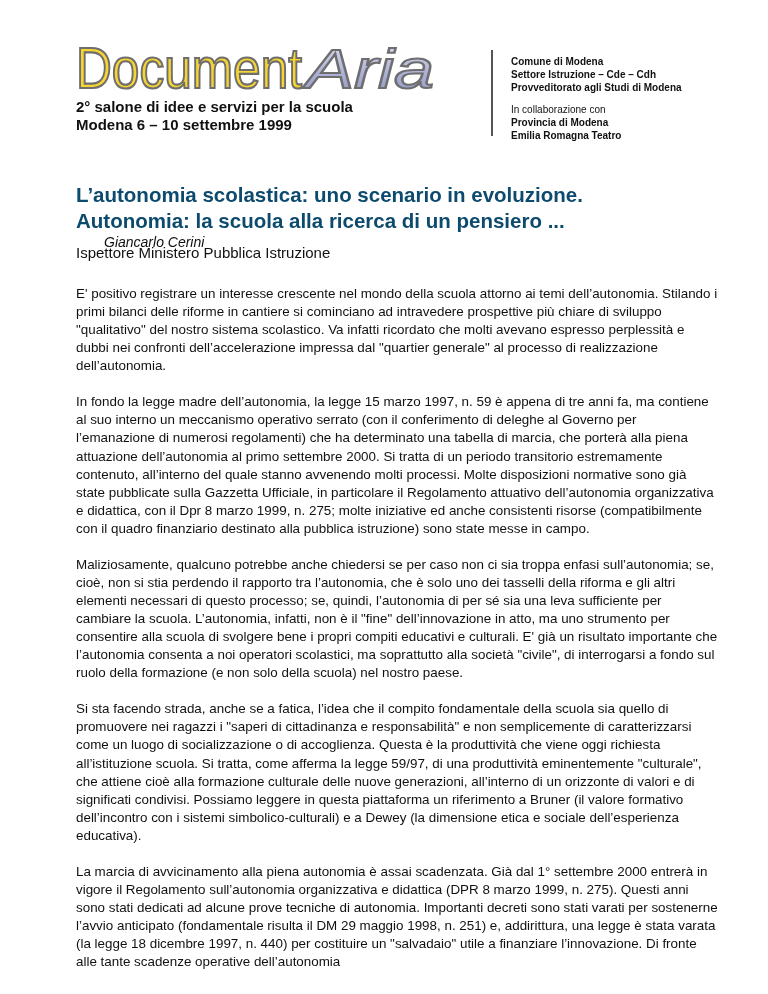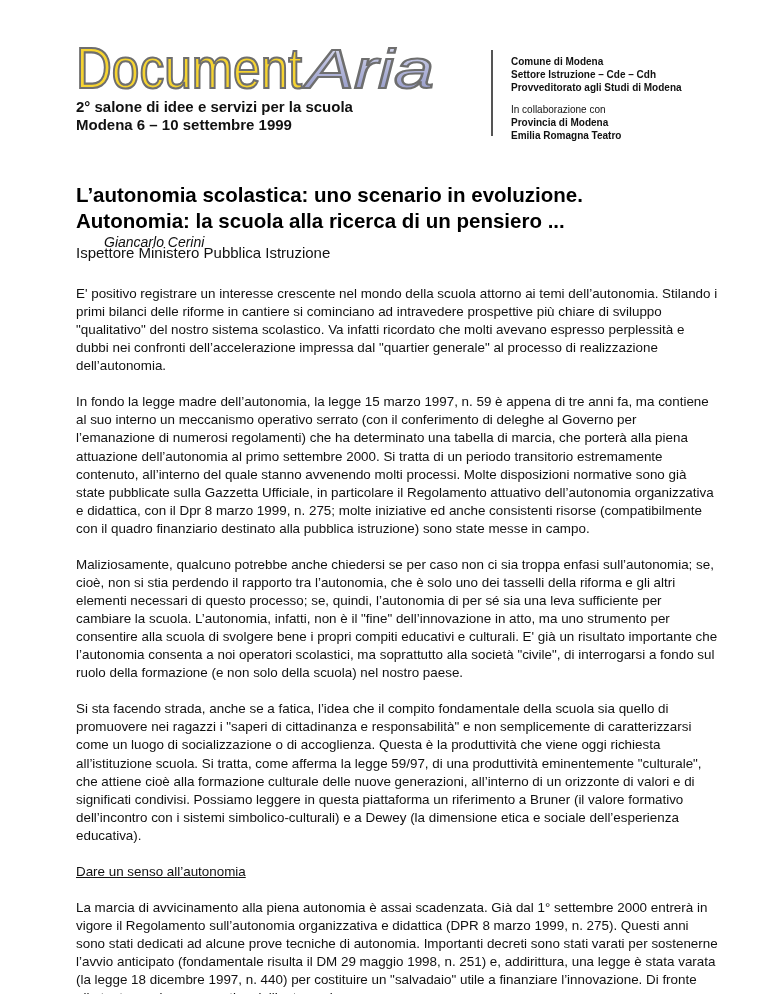--- a/index.html
+++ b/index.html
@@ -5,21 +5,21 @@
   html, body { margin: 0; padding: 0; background: #ffffff; }
   body { width: 768px; height: 994px; position: relative; overflow: hidden;
          font-family: "Liberation Sans", sans-serif; color: #111; }
   .logo { position: absolute; left: 74px; top: 38px; height: 60px; width: 370px; }
   .logo svg { display: block; }
   .event { position: absolute; left: 76px; top: 98px; font-weight: bold; font-size: 15px; line-height: 17.5px; color: #111; }
   .divider { position: absolute; left: 491px; top: 50px; width: 2px; height: 86px; background: #555; }
   .org { position: absolute; left: 511px; top: 55px; font-size: 10px; line-height: 13px; color: #111; }
   .org .b { font-weight: bold; }
   .org .gap { height: 9px; }
-  .title { position: absolute; left: 76px; top: 182px; width: 660px; font-weight: bold; font-size: 20.5px; line-height: 26px; margin: 0; color: #000000; }
+  .title { position: absolute; left: 76px; top: 182px; width: 660px; font-weight: bold; font-size: 20.5px; line-height: 26px; margin: 0; color: #0c4a6e; }
   .author { position: absolute; left: 76px; top: 233px; font-style: italic; font-size: 14px; line-height: 18px; margin-left: 28px; }
   .role { position: absolute; left: 76px; top: 244px; font-size: 15px; line-height: 18px; }
   .body { position: absolute; left: 76px; top: 285px; width: 642px; font-size: 13.4px; line-height: 18.1px; color: #111; }
   .body p { margin: 0 0 17.8px 0; }
   .body .section { text-decoration: underline; }
 </style>
 </head>
 <body>
 
 <div class="logo">
@@ -59,15 +59,14 @@
 </h1>
 
 <div class="author">Giancarlo Cerini</div>
 <div class="role">Ispettore Ministero Pubblica Istruzione</div>
 
 <div class="body">
   <p>E' positivo registrare un interesse crescente nel mondo della scuola attorno ai temi dell’autonomia. Stilando i primi bilanci delle riforme in cantiere si cominciano ad intravedere prospettive più chiare di sviluppo "qualitativo" del nostro sistema scolastico. Va infatti ricordato che molti avevano espresso perplessità e dubbi nei confronti dell’accelerazione impressa dal "quartier generale" al processo di realizzazione dell’autonomia.</p>
   <p>In fondo la legge madre dell’autonomia, la legge 15 marzo 1997, n. 59 è appena di tre anni fa, ma contiene al suo interno un meccanismo operativo serrato (con il conferimento di deleghe al Governo per l’emanazione di numerosi regolamenti) che ha determinato una tabella di marcia, che porterà alla piena attuazione dell’autonomia al primo settembre 2000. Si tratta di un periodo transitorio estremamente contenuto, all’interno del quale stanno avvenendo molti processi. Molte disposizioni normative sono già state pubblicate sulla Gazzetta Ufficiale, in particolare il Regolamento attuativo dell’autonomia organizzativa e didattica, con il Dpr 8 marzo 1999, n. 275; molte iniziative ed anche consistenti risorse (compatibilmente con il quadro finanziario destinato alla pubblica istruzione) sono state messe in campo.</p>
   <p>Maliziosamente, qualcuno potrebbe anche chiedersi se per caso non ci sia troppa enfasi sull’autonomia; se, cioè, non si stia perdendo il rapporto tra l’autonomia, che è solo uno dei tasselli della riforma e gli altri elementi necessari di questo processo; se, quindi, l’autonomia di per sé sia una leva sufficiente per cambiare la scuola. L’autonomia, infatti, non è il "fine" dell’innovazione in atto, ma uno strumento per consentire alla scuola di svolgere bene i propri compiti educativi e culturali. E' già un risultato importante che l’autonomia consenta a noi operatori scolastici, ma soprattutto alla società "civile", di interrogarsi a fondo sul ruolo della formazione (e non solo della scuola) nel nostro paese.</p>
   <p>Si sta facendo strada, anche se a fatica, l’idea che il compito fondamentale della scuola sia quello di promuovere nei ragazzi i "saperi di cittadinanza e responsabilità" e non semplicemente di caratterizzarsi come un luogo di socializzazione o di accoglienza. Questa è la produttività che viene oggi richiesta all’istituzione scuola. Si tratta, come afferma la legge 59/97, di una produttività eminentemente "culturale", che attiene cioè alla formazione culturale delle nuove generazioni, all’interno di un orizzonte di valori e di significati condivisi. Possiamo leggere in questa piattaforma un riferimento a Bruner (il valore formativo dell’incontro con i sistemi simbolico-culturali) e a Dewey (la dimensione etica e sociale dell’esperienza educativa).</p>
-  <p class="section">Dare un senso all’autonomia</p>
   <p>La marcia di avvicinamento alla piena autonomia è assai scadenzata. Già dal 1° settembre 2000 entrerà in vigore il Regolamento sull’autonomia organizzativa e didattica (DPR 8 marzo 1999, n. 275). Questi anni sono stati dedicati ad alcune prove tecniche di autonomia. Importanti decreti sono stati varati per sostenerne l’avvio anticipato (fondamentale risulta il DM 29 maggio 1998, n. 251) e, addirittura, una legge è stata varata (la legge 18 dicembre 1997, n. 440) per costituire un "salvadaio" utile a finanziare l’innovazione. Di fronte alle tante scadenze operative dell’autonomia</p>
 </div>
 
 </body></html>

